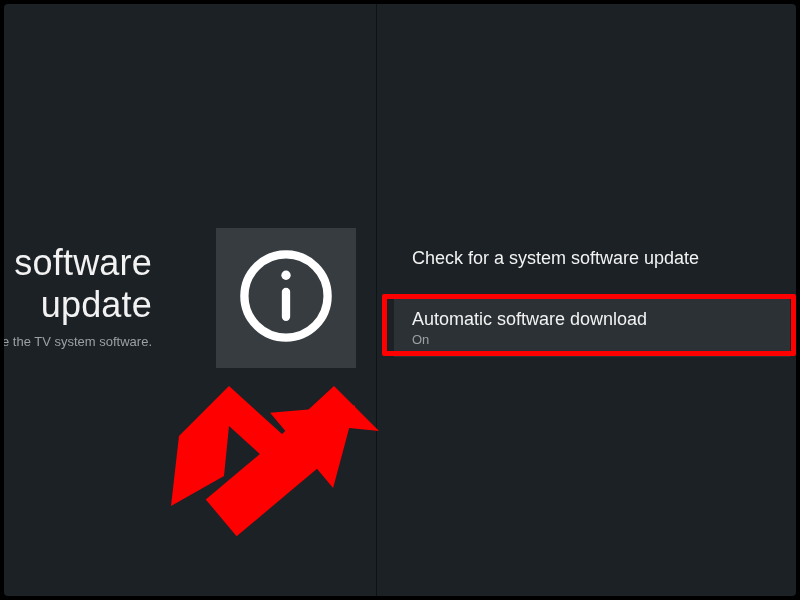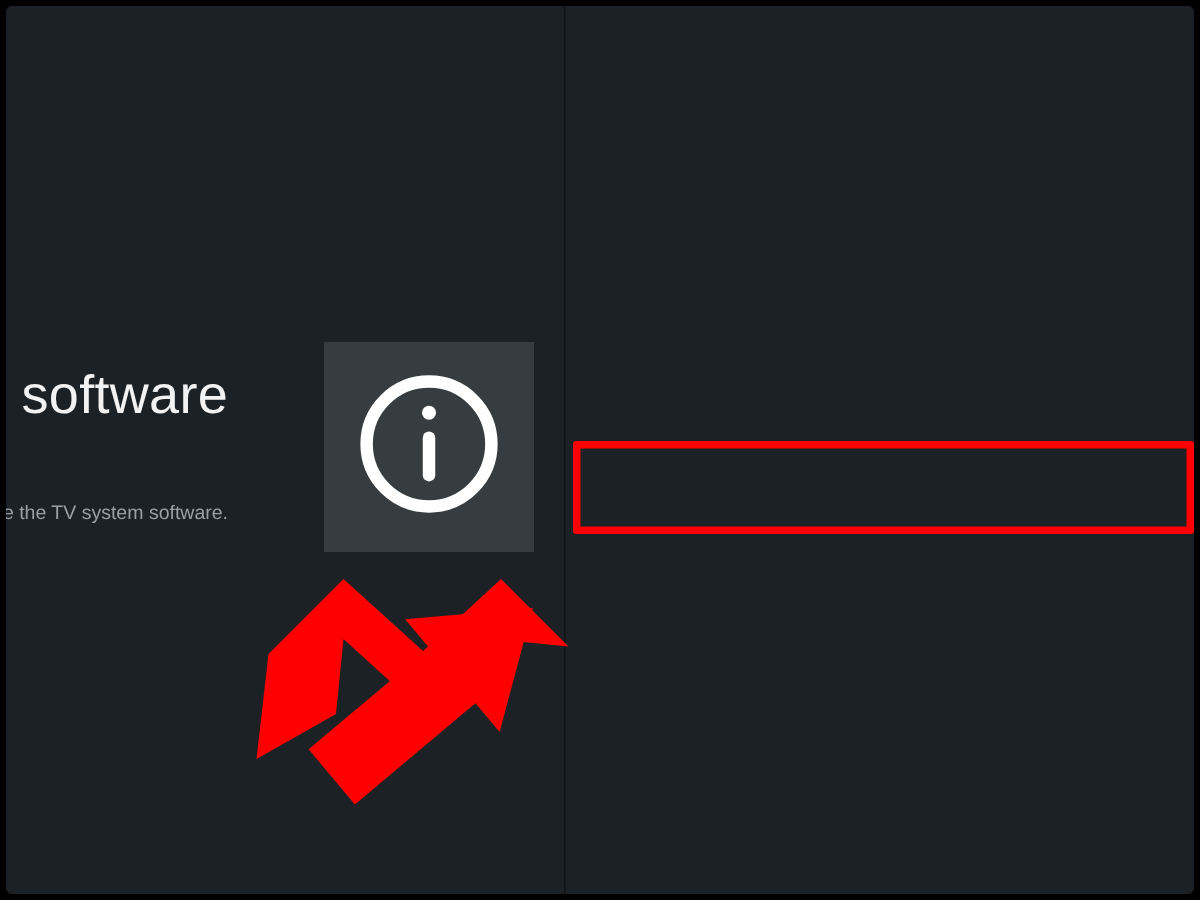--- a/index.html
+++ b/index.html
@@ -123,33 +123,43 @@
 </style>
 </head>
 <body>
 
 <div class="frame">
 
   <div class="divider"></div>
 
   <div class="left-title">
     <span>n software</span><br>
+    <span>update</span>
   </div>
   <div class="left-sub">te the TV system software.</div>
 
   <div class="info-icon-tile">
     <span>
       <svg viewBox="0 0 100 100" fill="none" stroke="#ffffff" stroke-width="8">
         <circle cx="50" cy="50" r="40"></circle>
         <line x1="50" y1="46" x2="50" y2="70" stroke-linecap="round"></line>
         <circle cx="50" cy="30" r="4.5" fill="#ffffff" stroke="none"></circle>
       </svg>
     </span>
   </div>
 
+  <div class="right-list">
+    <div class="list-item">
+      <div class="primary">Check for a system software update</div>
+    </div>
+    <div class="list-item highlight-row">
+      <div class="primary">Automatic software download</div>
+      <div class="secondary">On</div>
+    </div>
+  </div>
 
   <div class="highlight-box"></div>
 
   <div class="arrow-ann">
     <svg viewBox="0 0 230 180">
       <polygon points="180,10 225,55 175,50 130,100 75,50 70,100 17,130 25,60 75,10 128,58" fill="#ff0000"></polygon>
 
       <g transform="rotate(-40 115 90)">
         <rect x="45" y="75" width="110" height="48" fill="#ff0000"></rect>
         <polygon points="150,50 220,99 150,148" fill="#ff0000"></polygon>

